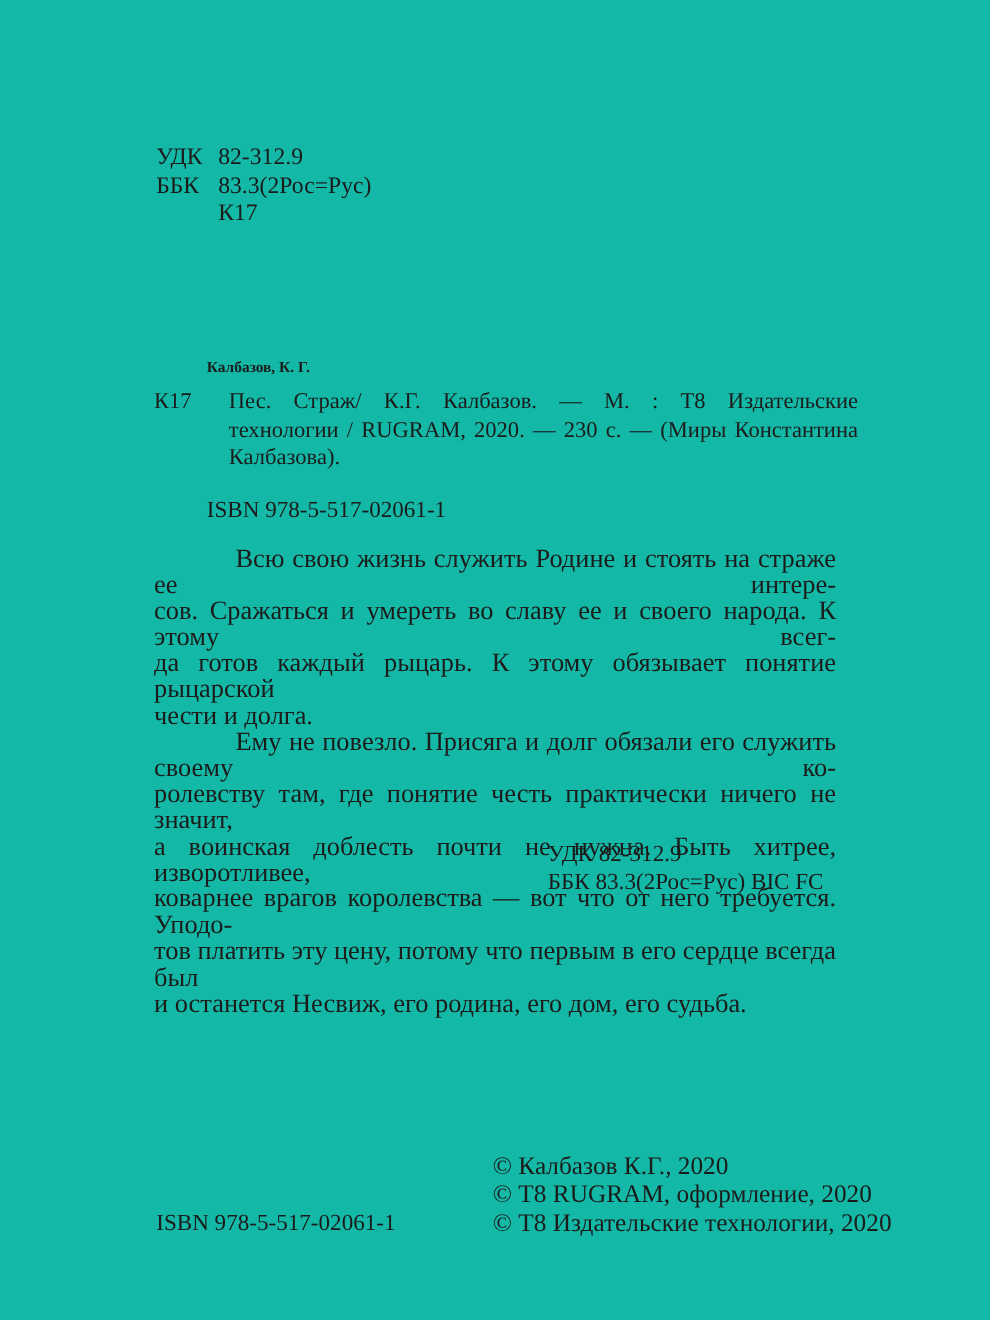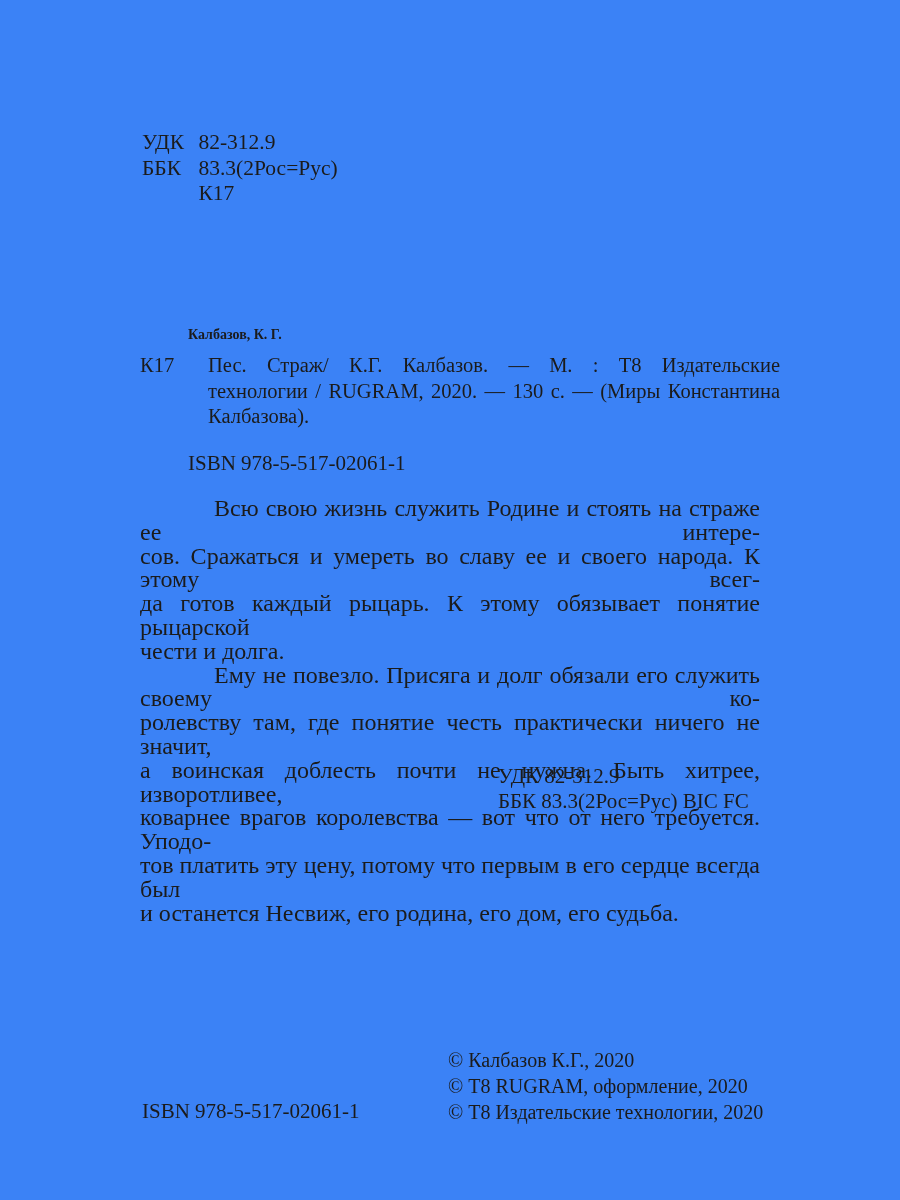--- a/index.html
+++ b/index.html
@@ -4,21 +4,21 @@
 <style>
   html, body {
     margin: 0;
     padding: 0;
     background: #ffffff;
   }
   .page {
     position: relative;
     width: 900px;
     height: 1200px;
-    background: #3b82f6;
+    background: #14b8a6;
     font-family: "Liberation Serif", "DejaVu Serif", serif;
     color: #1b1b1b;
     overflow: hidden;
   }
   
   .top-class {
     position: absolute;
     left: 142px;
     top: 130px;
     font-size: 21.5px;
@@ -92,21 +92,21 @@
     position: absolute;
     left: 142px;
     top: 1099px;
     font-size: 21px;
     white-space: nowrap;
   }
   .copyright {
     position: absolute;
     left: 448px;
     top: 1047px;
-    font-size: 20px;
+    font-size: 23px;
     line-height: 26px;
     white-space: nowrap;
   }
 </style>
 </head>
 <body>
 
 <div class="page">
 
   <div class="top-class">
@@ -123,21 +123,21 @@
       <span>К17</span>
     </div>
   </div>
 
   <div class="author-heading">Калбазов, К. Г.</div>
 
   <div class="catalog-entry">
     <span class="entry-code">К17</span>
     <div class="entry-text">
         <div class="doc-line j">Пес. Страж/ К.Г. Калбазов. — М. : Т8 Издательские</div>
-        <div class="doc-line j">технологии / RUGRAM, 2020. — 130 с. — (Миры Константина</div>
+        <div class="doc-line j">технологии / RUGRAM, 2020. — 230 с. — (Миры Константина</div>
         <div class="doc-line">Калбазова).</div>
       </div>
   </div>
 
   <div class="isbn-line">ISBN 978-5-517-02061-1</div>
 
   <div class="annotation">
     <div>
         <div class="doc-line j indent">Всю свою жизнь служить Родине и стоять на страже ее интере-</div>
         <div class="doc-line j">сов. Сражаться и умереть во славу ее и своего народа. К этому всег-</div>

